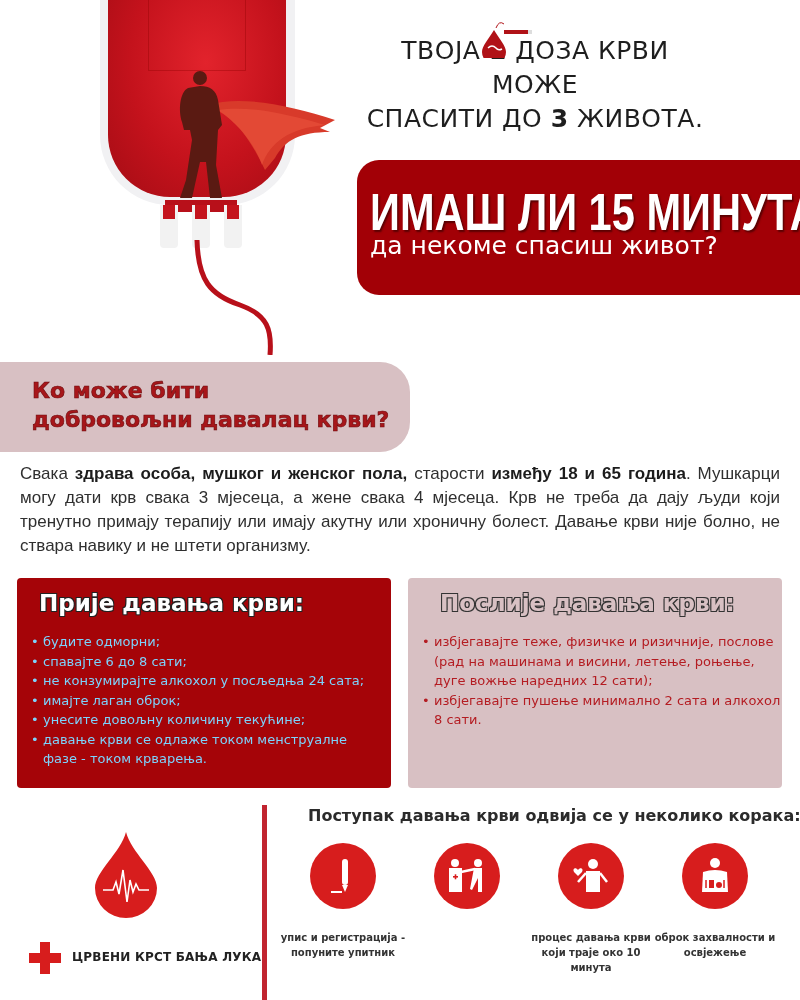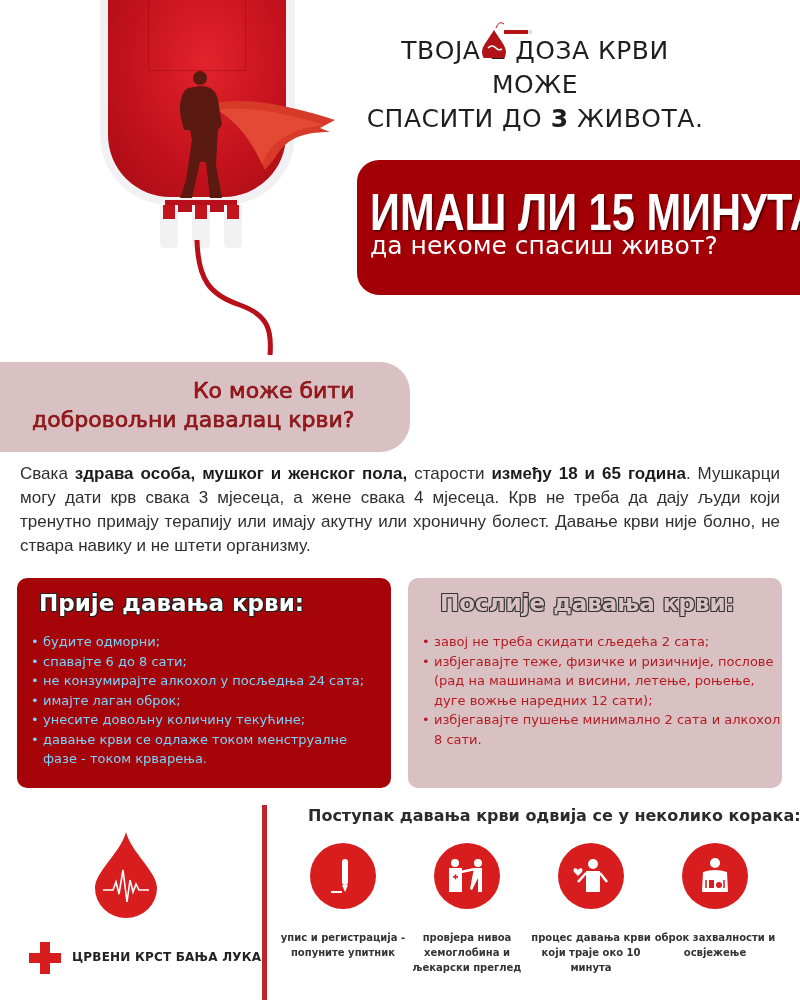--- a/index.html
+++ b/index.html
@@ -33,29 +33,29 @@
   .banner { left: 357px; top: 160px; width: 460px; height: 135px;
     background: #a20006; border-radius: 22px 0 0 22px; }
   .banner-title { left: 370px; top: 182px; font-family: "Liberation Sans", sans-serif;
     font-size: 52px; font-weight: bold; color: #ffffff; transform: scaleX(0.80); transform-origin: left;
     text-shadow: 2px 2px 2px rgba(60,0,0,0.7); letter-spacing: 0px; white-space: nowrap; }
   .banner-sub { left: 370px; top: 231px; font-size: 25px; color: #ffffff; white-space: nowrap; }
 
   
   .who-box { left: 0; top: 362px; width: 410px; height: 90px;
     background: #d8c0c3; border-radius: 0 30px 30px 0; }
-  .who-title { left: 32px; top: 376px; font-size: 22px; font-weight: normal; line-height: 29px;
-    color: #a7161a; text-align: right; -webkit-text-stroke: 0.6px #6d0a0c; }
+  .who-title { left: 32px; top: 376px; font-size: 22px; font-weight: bold; line-height: 29px;
+    color: #a7161a; -webkit-text-stroke: 0.6px #6d0a0c; }
 
   .intro { left: 20px; top: 462px; width: 760px; font-size: 17px; line-height: 24px; color: #2f2f2f;
     font-family: "Liberation Sans", sans-serif; text-align: justify; }
   .intro b { font-weight: bold; color: #1c1c1c; }
 
   
-  .panel { top: 578px; height: 210px; border-radius: 10px; }
+  .panel { top: 578px; height: 210px; border-radius: 4px; }
   .panel-before { left: 17px; width: 374px; background: #a50408; }
   .panel-after { left: 408px; width: 374px; background: #d8c0c3; }
   .panel-title { position: absolute; top: 12px; font-size: 23px; font-weight: bold; white-space: nowrap; }
   .panel-before .panel-title { left: 22px; color: #ffffff; text-shadow: 1px 1px 0 #222, -1px 1px 0 #222, 1px -1px 0 #222, -1px -1px 0 #222; }
   .panel-after .panel-title { left: 32px; color: #d8c0c3; text-shadow: 1px 1px 0 #333, -1px 1px 0 #333, 1px -1px 0 #333, -1px -1px 0 #333; }
   .panel ul { position: absolute; left: 14px; top: 54px; margin: 0; padding: 0; list-style: none; width: 350px; }
   .panel li { font-size: 13px; line-height: 19.5px; padding-left: 12px; position: relative; }
   .panel li::before { content: "•"; position: absolute; left: 0; top: 0; }
   .panel-before li { color: #7dd3fc; }
   .panel-after li { color: #b41c22; }
@@ -136,21 +136,20 @@
     <li>не конзумирајте алкохол у посљедња 24 сата;</li>
     <li>имајте лаган оброк;</li>
     <li>унесите довољну количину текућине;</li>
     <li>давање крви се одлаже током менструалне фазе - током крварења.</li>
   </ul>
 </div>
 
 <div class="abs panel panel-after">
   <div class="panel-title">Послије давања крви:</div>
   <ul>
-    <li>завој не треба скидати сљедећа 2 сата;</li>
     <li>избјегавајте теже, физичке и ризичније, послове (рад на машинама и висини, летење, роњење, дуге вожње наредних 12 сати);</li>
     <li>избјегавајте пушење минимално 2 сата и алкохол 8 сати.</li>
   </ul>
 </div>
 
 <svg class="abs drop-logo" viewBox="0 0 62 86">
   <path d="M31 0 C 26 20, 0 40, 0 56 A 31 30 0 0 0 62 56 C 62 40, 36 20, 31 0 Z" fill="#d71d1d"></path>
   <polyline points="8,58 18,58 21,50 24,62 28,38 32,70 35,48 38,60 41,52 44,58 54,58" stroke="#ffffff" stroke-width="1.6" fill="none"></polyline>
 </svg>
 <svg class="abs cross" viewBox="0 0 32 32">
@@ -179,21 +178,20 @@
     <svg width="44" height="40" viewBox="0 0 44 40">
       <circle cx="10" cy="7" r="4" fill="#fff"></circle>
       <rect x="4" y="12" width="13" height="24" fill="#fff"></rect>
       <rect x="8" y="20" width="5" height="1.6" fill="#d71d1d"></rect>
       <rect x="9.7" y="18.3" width="1.6" height="5" fill="#d71d1d"></rect>
       <path d="M16 16 L30 13" stroke="#fff" stroke-width="2.5"></path>
       <circle cx="33" cy="7" r="4" fill="#fff"></circle>
       <path d="M29 12 L37 12 L37 36 L33 36 L33 22 L27 34 L25 33 Z" fill="#fff"></path>
     </svg>
   </div>
-  <div class="label">провјера нивоа хемоглобина и љекарски преглед</div>
 </div>
 
 <div class="abs step" style="left:526px">
   <div class="circle">
     <svg width="40" height="40" viewBox="0 0 40 40">
       <circle cx="22" cy="8" r="5" fill="#fff"></circle>
       <path d="M15 15 L29 15 L29 36 L15 36 Z" fill="#fff"></path>
       <path d="M15 17 L7 26" stroke="#fff" stroke-width="2.5"></path>
       <path d="M29 17 L36 26" stroke="#fff" stroke-width="2.5"></path>
       <path d="M7 14 C 5 11, 1 12, 3 16 L 7 20 L 11 16 C 13 12, 9 11, 7 14 Z" fill="#fff"></path>

